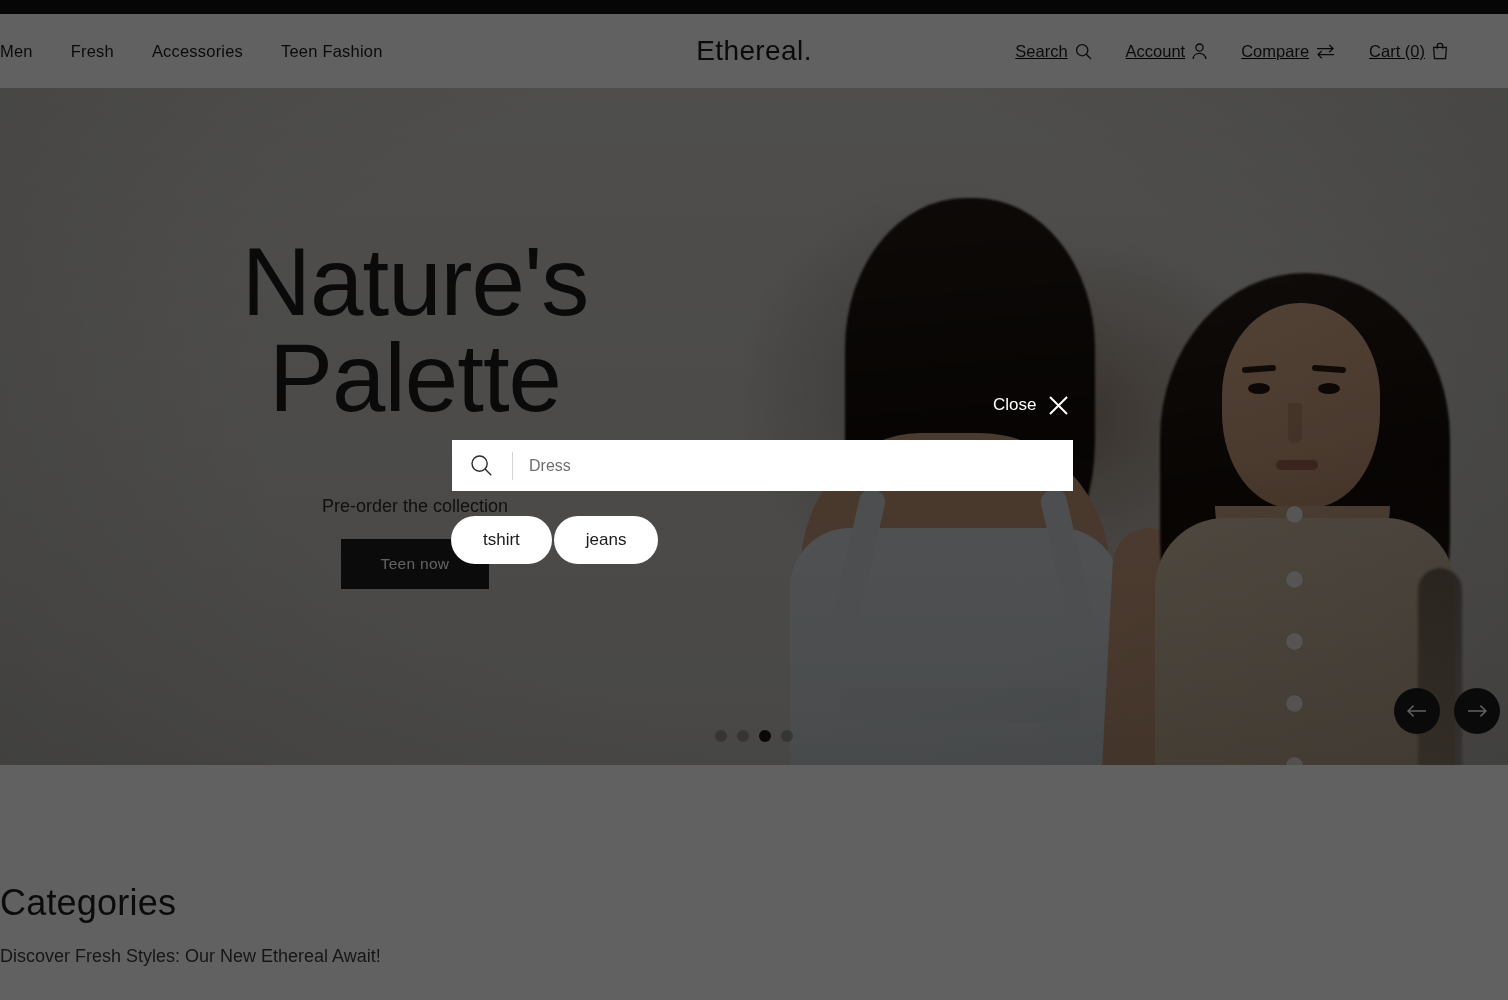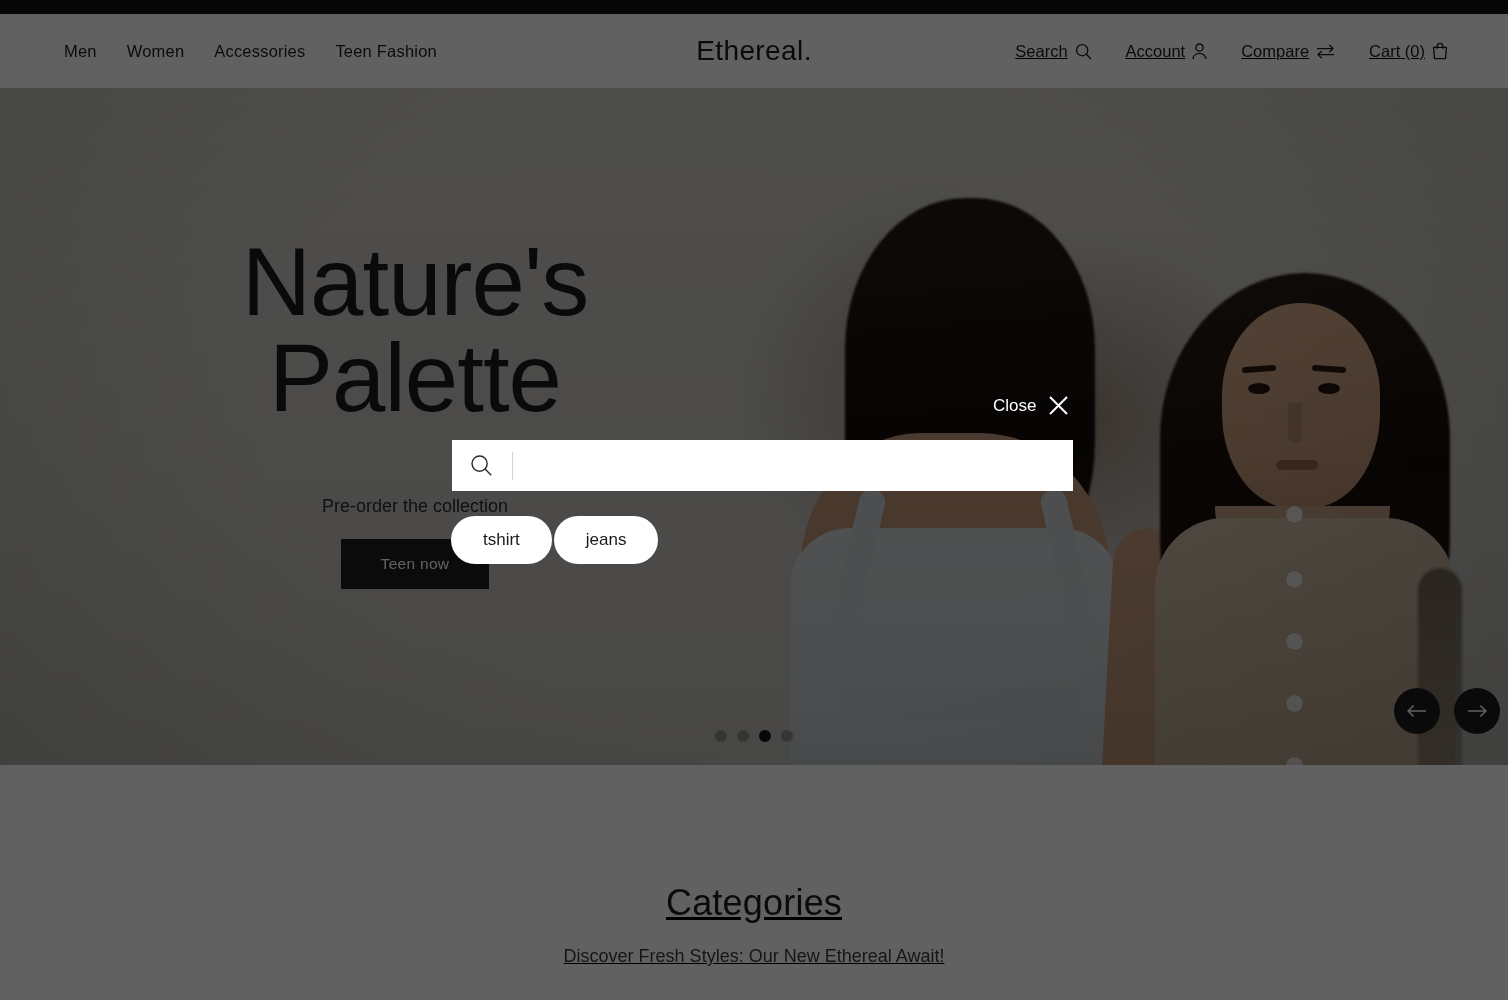--- a/index.html
+++ b/index.html
@@ -44,22 +44,21 @@
     top: 14px; left: 0;
     width: 1508px;
     height: 74px;
     background: #ffffff;
     display: flex;
     align-items: center;
   }
   .nav-left {
     display: flex;
     align-items: center;
-    gap: 30px;
-    padding-left: 64px;
+    gap: 38px;
     flex: 0 0 auto;
   }
   .nav-link {
     font-size: 16.5px;
     color: #1c1c1c;
     letter-spacing: .2px;
     white-space: nowrap;
     cursor: pointer;
   }
   .brand-wrap {
@@ -287,22 +286,20 @@
   }
   .arrow-btn svg { display: block; }
 
   
   .categories {
     position: absolute;
     top: 765px; left: 0;
     width: 1508px; height: 235px;
     background: #ffffff;
     display: flex; flex-direction: column;
-    align-items: center;
-    text-decoration: underline;
   }
   .cat-title {
     margin-top: 117px;
     font-size: 36px;
     color: #1d1d1d;
     font-weight: 400;
     letter-spacing: .2px;
   }
   .cat-sub {
     margin-top: 22px;
@@ -323,21 +320,21 @@
     position: absolute;
     inset: 0;
     z-index: 60;
     pointer-events: none;
   }
   .search-layer > * { pointer-events: auto; }
 
   .close-btn {
     position: absolute;
     left: 993px; top: 395px;
-    display: flex; align-items: center; gap: 12px;
+    display: flex; gap: 12px;
     background: transparent; border: 0;
     color: #ffffff;
     font-family: inherit;
     font-size: 17px;
     cursor: pointer;
     padding: 0;
   }
   .close-btn svg { display: block; }
 
   .search-box {
@@ -391,21 +388,21 @@
 <div id="page">
 
   <div id="base-page">
 
     <div class="topbar"></div>
 
     <header class="header">
 
       <nav class="nav-left">
         <a class="nav-link">Men</a>
-        <a class="nav-link">Women</a>
+        <a class="nav-link">Fresh</a>
         <a class="nav-link">Accessories</a>
         <a class="nav-link">Teen Fashion</a>
       </nav>
 
       <div class="brand-wrap">
         <a class="brand">Ethereal.</a>
       </div>
 
       <div class="nav-right">
 
@@ -534,20 +531,21 @@
     </button>
 
     <div class="search-box">
       <span class="search-icon-wrap">
         <svg width="23" height="23" viewBox="0 0 23 23" fill="none">
           <circle cx="9.6" cy="9.6" r="7.6" stroke="#2b2b2b" stroke-width="1.4"></circle>
           <line x1="15.1" y1="15.1" x2="21.2" y2="21.2" stroke="#2b2b2b" stroke-width="1.4"></line>
         </svg>
       </span>
       <span class="divider"></span>
+      <input class="search-input" type="text" placeholder="Dress" style="">
     </div>
 
     <div class="suggestions">
       <button class="pill">tshirt</button>
       <button class="pill">jeans</button>
     </div>
 
   </div>
 
 </div>

